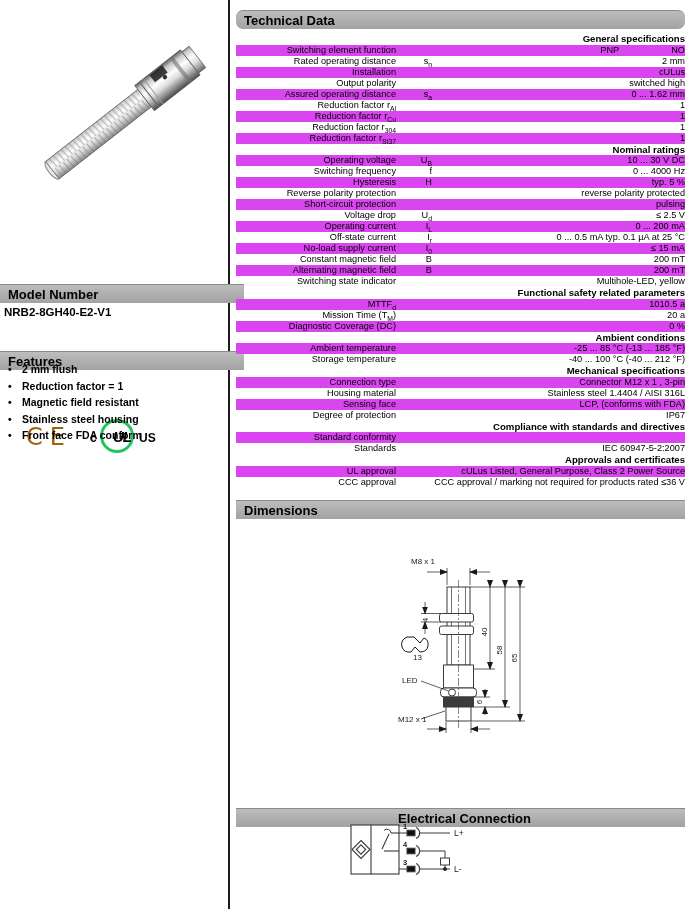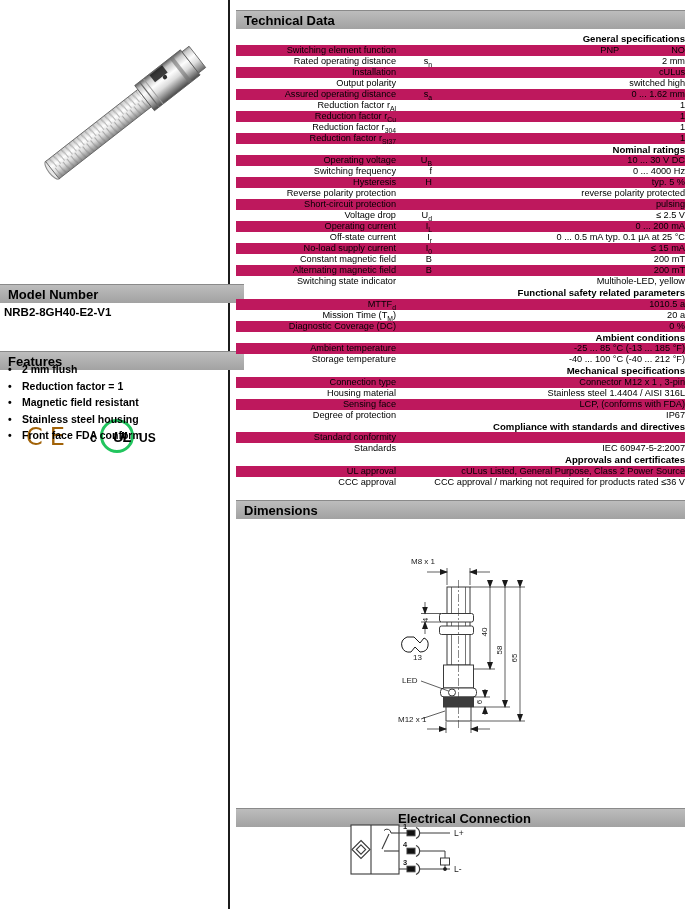--- a/index.html
+++ b/index.html
@@ -31,21 +31,21 @@
   .features-list li { font-weight:bold; font-size:10.5px; line-height:16.5px; padding-left:16px; position:relative; }
   .features-list li::before { content:"•"; position:absolute; left:2px; }
 
   
   .right-col { position:absolute; left:236px; top:0; width:449px; height:909px; }
   .right-col .bar { position:absolute; left:0; width:449px; }
   #tech-sections { position:absolute; left:0; top:33px; width:449px;text-align:right; }
   .sec-h { font-weight:bold; font-size:9.6px; line-height:11.5px; padding-left:2px; }
   .trow { display:grid; grid-template-columns:148px 36px 1fr; padding-left:12px;
           font-size:9.2px; line-height:11px; min-height:11px; align-items:start; }
-  .trow.shade { background:#be185d; }
+  .trow.shade { background:#d946ef; }
   .tlabel.ind { padding-left:12px; }
   .tsym { font-size:9.2px; }
   sub { font-size:6.8px; line-height:0; }
   .tval .v2 { margin-left:52px; }
 
   .dim-svg { position:absolute; left:149px; top:550px; }
   .elec-svg { position:absolute; left:109px; top:818px; }
 
   svg text { font-family:"Liberation Sans", sans-serif; fill:#1a1a1a; }
 </style>
@@ -101,21 +101,21 @@
     <ul class="features-list" id="features-list">
         <li>2 mm flush</li>
         <li>Reduction factor = 1</li>
         <li>Magnetic field resistant</li>
         <li>Stainless steel housing</li>
         <li>Front face FDA conform</li>
       </ul>
   </aside>
 
   <main class="right-col">
-    <div class="bar" style="top:10px;">Technical Data</div>
+    <div class="bar" style="top:10px;border-radius:7px;">Technical Data</div>
     <div id="tech-sections">
         <div class="sec-h">General specifications</div>
         <div class="trow shade">
           <span class="tlabel">Switching element function</span>
           <span class="tsym"></span>
           <span class="tval">
             <div>PNP<span class="v2">NO</span></div>
           </span>
         </div>
         <div class="trow">

